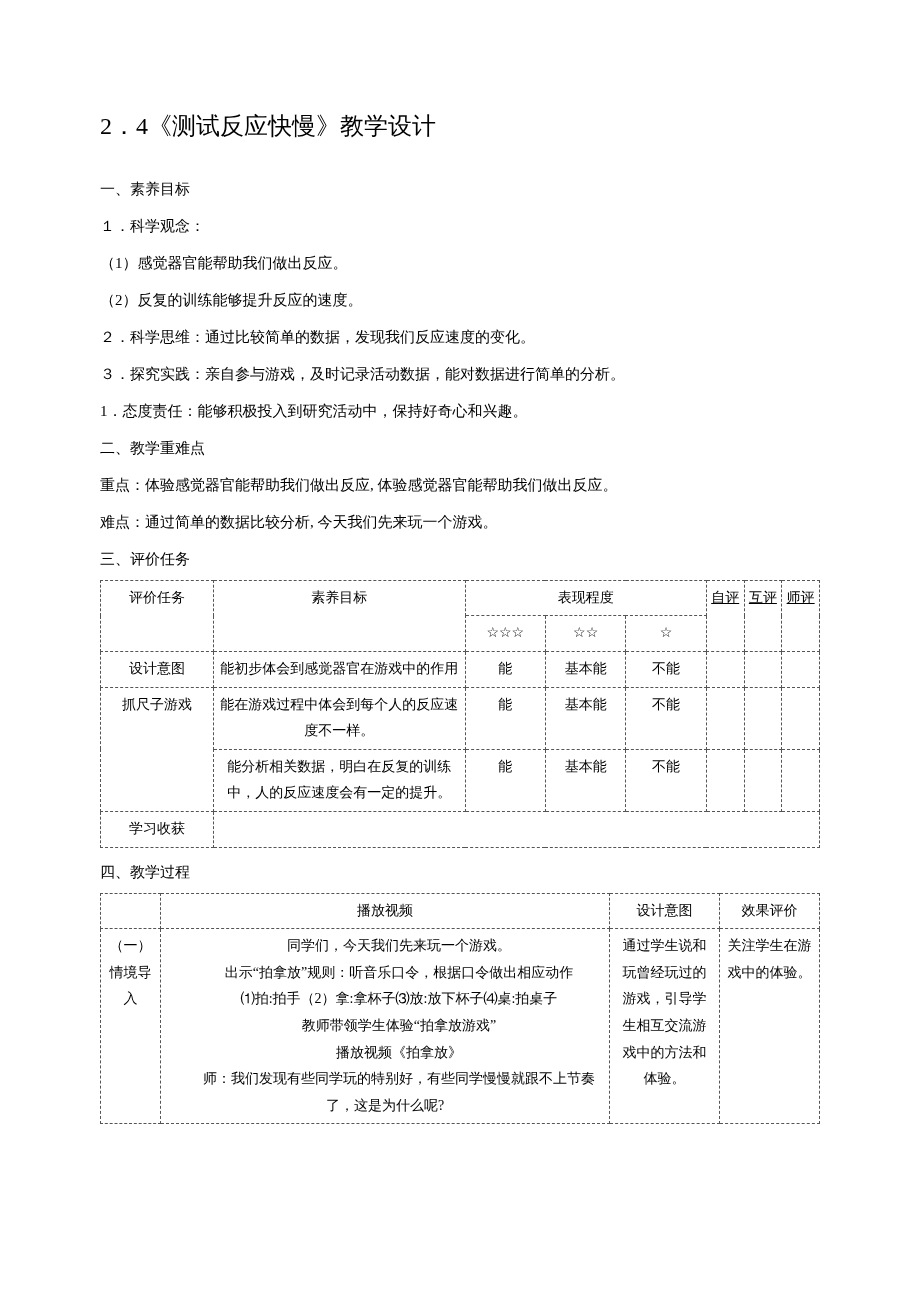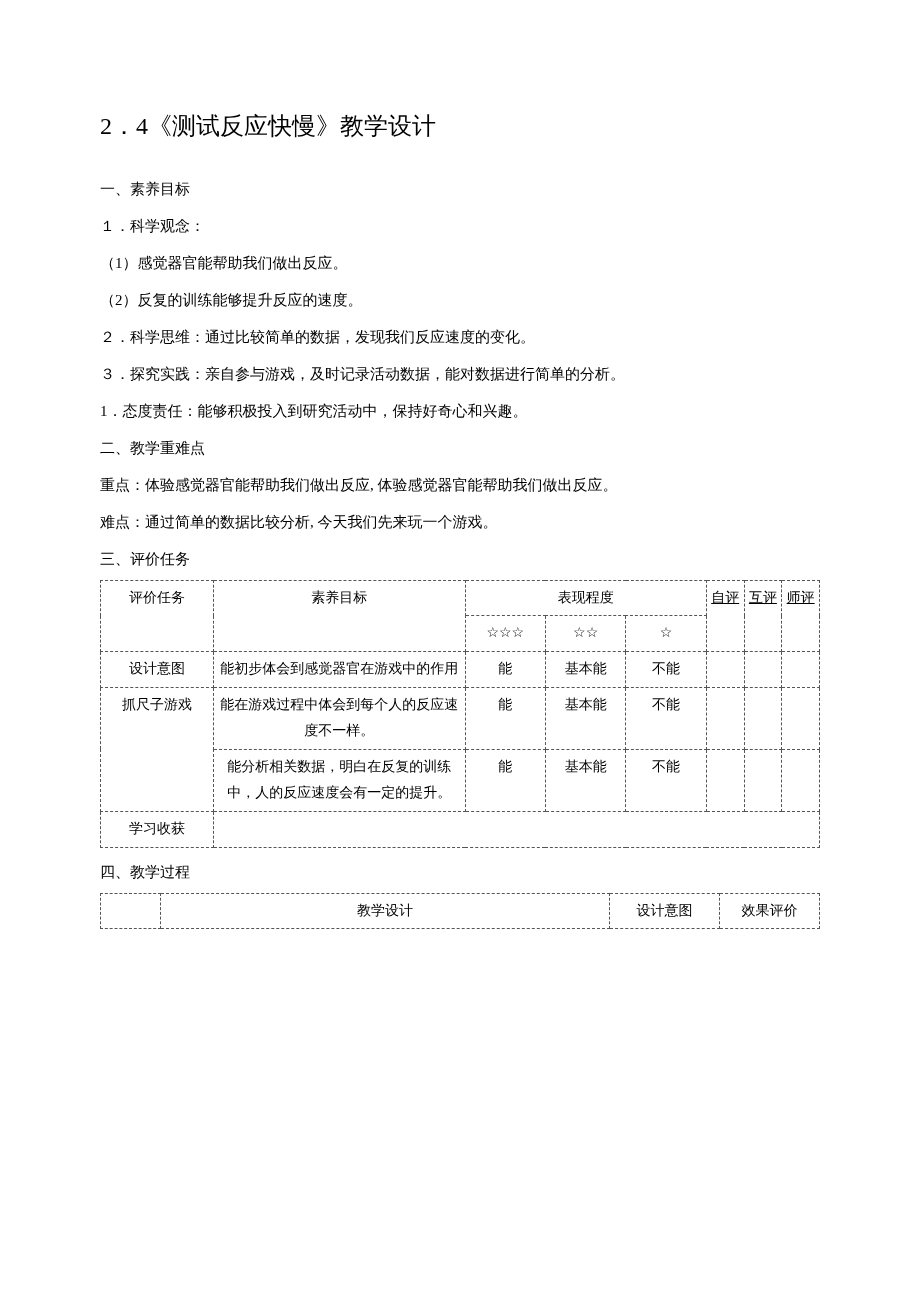--- a/index.html
+++ b/index.html
@@ -114,18 +114,29 @@
   </tr>
 </tbody>
   </table>
 
 <div class="section">四、教学过程</div>
 
 <table>
   <tbody>
       <tr>
     <td class="col-sec"></td>
-    <td>教学设计</td>
+    <td>播放视频</td>
     <td class="col-design">设计意图</td>
     <td class="col-eval">效果评价</td>
+  </tr>
+  <tr>
+    <td class="ctr">（一）情境导入</td>
+    <td style="white-space:pre-wrap;">　　同学们，今天我们先来玩一个游戏。
+　　出示“拍拿放”规则：听音乐口令，根据口令做出相应动作
+　　⑴拍:拍手（2）拿:拿杯子⑶放:放下杯子⑷桌:拍桌子
+　　教师带领学生体验“拍拿放游戏”
+　　播放视频《拍拿放》
+　　师：我们发现有些同学玩的特别好，有些同学慢慢就跟不上节奏了，这是为什么呢?</td>
+    <td>通过学生说和玩曾经玩过的游戏，引导学生相互交流游戏中的方法和体验。</td>
+    <td>关注学生在游戏中的体验。</td>
   </tr>
 </tbody>
   </table>
 
 </body></html>

